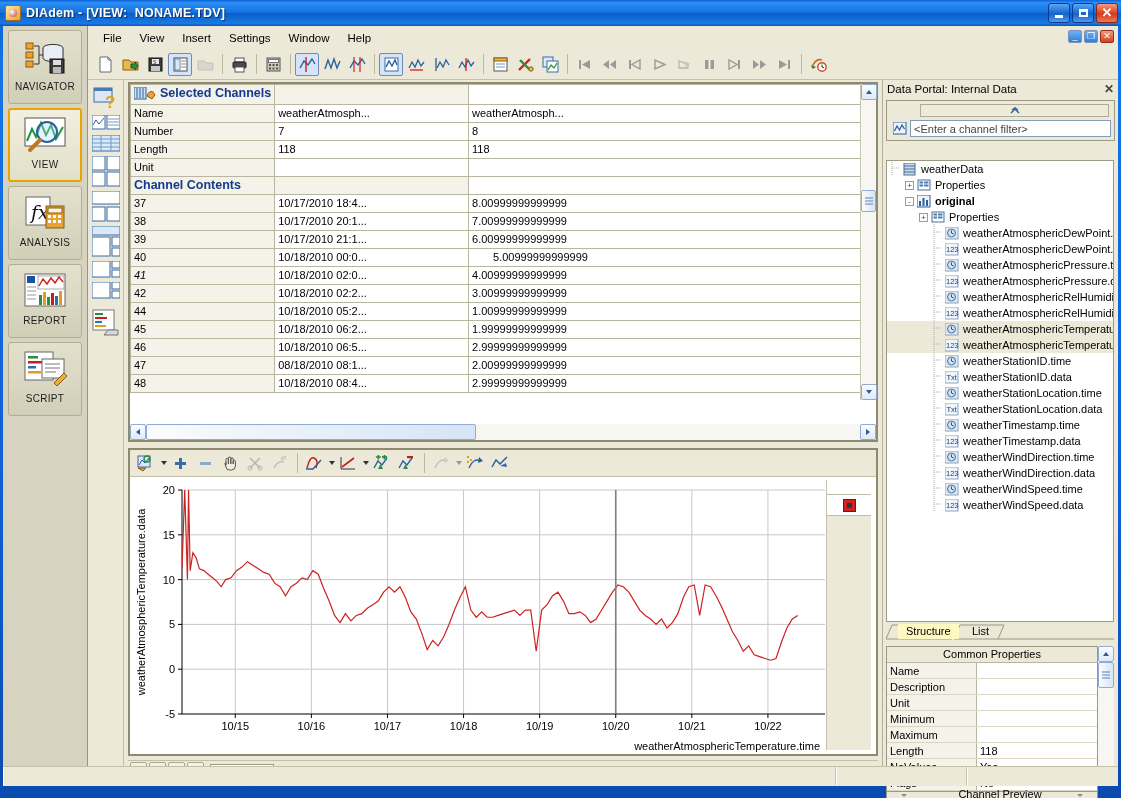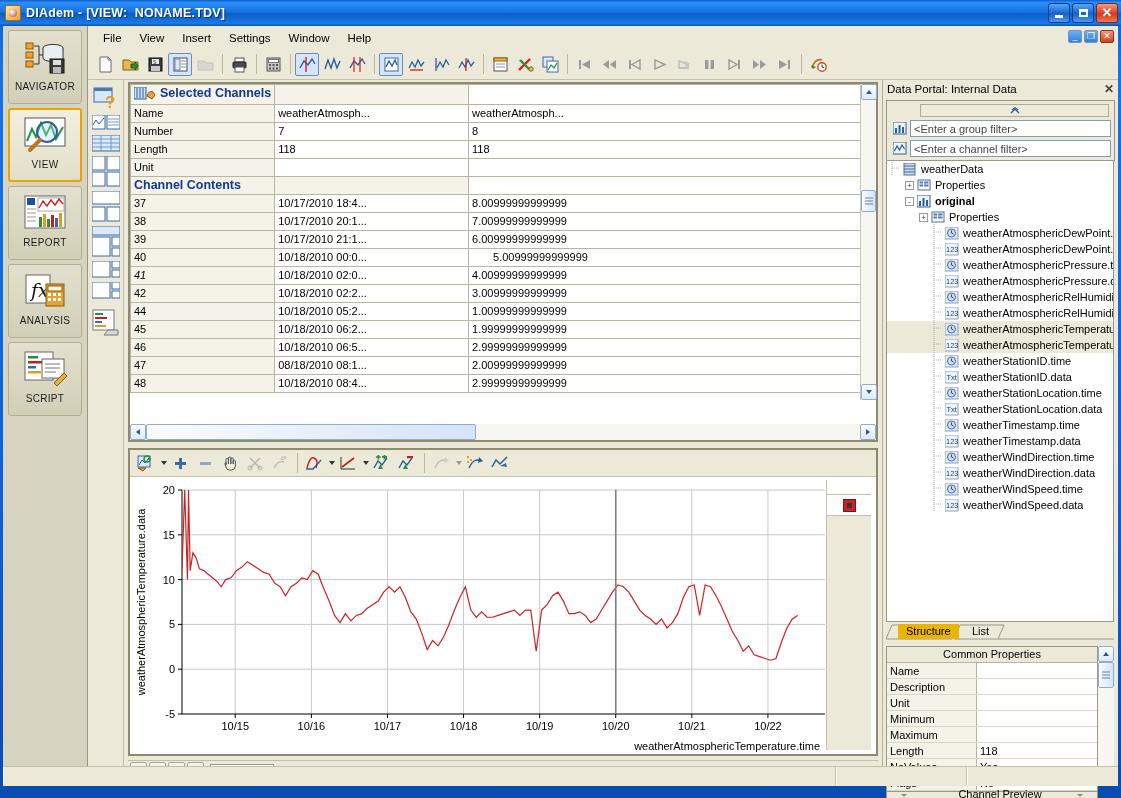--- a/index.html
+++ b/index.html
@@ -134,21 +134,21 @@
   .tree{position:absolute;left:3px;top:80px;width:228px;height:462px;background:#fff;
      border:1px solid #9b9884;box-sizing:border-box;overflow:hidden;}
   .tnode{display:flex;align-items:center;height:16px;font-size:11px;white-space:nowrap;}
   .expander{width:9px;height:9px;border:1px solid #9a9a9a;background:#fff;font-size:8px;line-height:7px;
      text-align:center;color:#333;box-sizing:border-box;margin-right:3px;flex:none;font-family:"Liberation Sans",sans-serif;}
   .tico{width:14px;height:13px;margin-right:4px;flex:none;}
   .tnode.sel{background:#ece9d8;}
 
   .tabsrow{position:absolute;left:3px;top:544px;width:228px;height:16px;}
   .ptab{position:absolute;top:0;height:15px;font-size:11px;padding:0 8px;line-height:15px;}
-  .ptab.on{background:#eab308;}
+  .ptab.on{background:#fef9c3;}
 
   .proppanel{position:absolute;left:3px;top:566px;width:228px;height:140px;}
   .propgrid{border:1px solid #9b9884;background:#fff;width:212px;box-sizing:border-box;}
   .proptitle{background:#ece9d8;text-align:center;font-size:11px;height:15px;line-height:15px;border-bottom:1px solid #b8b5a0;}
   .prow{display:flex;height:15px;border-bottom:1px solid #d9d6c6;font-size:11px;}
   .pk{width:90px;border-right:1px solid #b8b5a0;padding-left:3px;background:#f4f2e9;box-sizing:border-box;
       display:flex;align-items:center;}
   .pv{flex:1;padding-left:3px;display:flex;align-items:center;background:#fff;}
   .previewbox{position:absolute;left:3px;top:708px;width:228px;height:46px;}
   .previewtitle{text-align:center;font-size:11px;}
@@ -206,20 +206,40 @@
       <div class="railbtn sel">
         <div class="railicon">
           <svg width="46" height="40" viewBox="0 0 46 40">
             <rect x="3" y="3" width="40" height="28" fill="#fff" stroke="#555"></rect>
             <polyline points="5,26 10,14 14,22 19,8 24,20 29,10 34,24 41,12" fill="none" stroke="#1a9a3a" stroke-width="2"></polyline>
             <circle cx="25" cy="17" r="10" fill="rgba(180,220,255,.35)" stroke="#2b5f9e" stroke-width="2"></circle>
             <path d="M18 25 L8 35" stroke="#c07820" stroke-width="4" stroke-linecap="round"></path>
           </svg>
         </div>
         <div class="lbl">VIEW</div>
+      </div>
+
+      <div class="railbtn">
+        <div class="railicon">
+          <svg width="46" height="40" viewBox="0 0 46 40">
+            <rect x="4" y="4" width="24" height="28" fill="#fff" stroke="#666"></rect>
+            <text x="9" y="26" font-family="DejaVu Serif, serif" font-size="19" font-style="italic" fill="#111">fx</text>
+            <rect x="24" y="13" width="18" height="22" fill="#e7a233" stroke="#8a5a10"></rect>
+            <rect x="26" y="15" width="14" height="5" fill="#fdf6e0" stroke="#8a5a10"></rect>
+            <g fill="#fff">
+              <rect x="26" y="22" width="3" height="3"></rect>
+                <rect x="31" y="22" width="3" height="3"></rect>
+                <rect x="36" y="22" width="3" height="3"></rect>
+              <rect x="26" y="27" width="3" height="3"></rect>
+                <rect x="31" y="27" width="3" height="3"></rect>
+                <rect x="36" y="27" width="3" height="3"></rect>
+            </g>
+          </svg>
+        </div>
+        <div class="lbl">ANALYSIS</div>
       </div>
 
       <div class="railbtn">
         <div class="railicon">
           <svg width="46" height="40" viewBox="0 0 46 40">
             <rect x="3" y="3" width="40" height="32" fill="#fff" stroke="#666"></rect>
             <polygon points="5,5 13,5 13,12 5,12" fill="#1c4fa0"></polygon>
             <g stroke="#999" stroke-width="1">
               <line x1="5" y1="16" x2="14" y2="16"></line>
                 <line x1="5" y1="20" x2="14" y2="20"></line>
@@ -232,40 +252,20 @@
               <rect x="17" y="24" width="3" height="10" fill="#2a8f3c"></rect>
                 <rect x="21" y="21" width="3" height="13" fill="#e09b20"></rect>
               <rect x="25" y="26" width="3" height="8" fill="#2a8f3c"></rect>
                 <rect x="29" y="22" width="3" height="12" fill="#c02020"></rect>
               <rect x="33" y="25" width="3" height="9" fill="#2a6fb0"></rect>
                 <rect x="37" y="20" width="3" height="14" fill="#e09b20"></rect>
             </g>
           </svg>
         </div>
         <div class="lbl">REPORT</div>
-      </div>
-
-      <div class="railbtn">
-        <div class="railicon">
-          <svg width="46" height="40" viewBox="0 0 46 40">
-            <rect x="4" y="4" width="24" height="28" fill="#fff" stroke="#666"></rect>
-            <text x="9" y="26" font-family="DejaVu Serif, serif" font-size="19" font-style="italic" fill="#111">fx</text>
-            <rect x="24" y="13" width="18" height="22" fill="#e7a233" stroke="#8a5a10"></rect>
-            <rect x="26" y="15" width="14" height="5" fill="#fdf6e0" stroke="#8a5a10"></rect>
-            <g fill="#fff">
-              <rect x="26" y="22" width="3" height="3"></rect>
-                <rect x="31" y="22" width="3" height="3"></rect>
-                <rect x="36" y="22" width="3" height="3"></rect>
-              <rect x="26" y="27" width="3" height="3"></rect>
-                <rect x="31" y="27" width="3" height="3"></rect>
-                <rect x="36" y="27" width="3" height="3"></rect>
-            </g>
-          </svg>
-        </div>
-        <div class="lbl">ANALYSIS</div>
       </div>
 
       <div class="railbtn">
         <div class="railicon">
           <svg width="46" height="40" viewBox="0 0 46 40">
             <rect x="3" y="3" width="28" height="28" fill="#fff" stroke="#666"></rect>
             <g>
                 <rect x="6" y="7" width="10" height="2.5" fill="#2a8f3c"></rect>
                 <rect x="6" y="12" width="14" height="2.5" fill="#c02020"></rect>
                <rect x="6" y="17" width="8" height="2.5" fill="#2a6fb0"></rect>
@@ -926,33 +926,20 @@
         <span style="color:#444;font-size:12px;font-weight:bold;cursor:pointer;">✕</span>
       </div>
 
       <div class="filterbox">
         <div class="collapsebar">
           <svg width="10" height="8" viewBox="0 0 10 8">
             <polyline points="1,6 5,2 9,6" fill="none" stroke="#2b5f9e" stroke-width="1.4"></polyline>
             <polyline points="2,3 5,0.6 8,3" fill="none" stroke="#2b5f9e" stroke-width="1.2"></polyline>
           </svg>
         </div>
-        <div class="frow">
-          <span style="width:20px;display:flex;justify-content:center;">
-            <svg width="14" height="13" viewBox="0 0 14 13">
-                <rect x="0" y="0" width="13" height="12" fill="#eef4fb" stroke="#2b5f9e"></rect>
-                <g fill="#2b5f9e">
-                  <rect x="2" y="6" width="2" height="5"></rect>
-                  <rect x="5.5" y="3" width="2" height="8"></rect>
-                  <rect x="9" y="5" width="2" height="6"></rect>
-                </g>
-              </svg>
-          </span>
-          <span class="finput">&lt;Enter a group filter&gt;</span>
-        </div>
         <div class="frow" style="margin-bottom:0">
           <span style="width:20px;display:flex;justify-content:center;">
             <svg width="14" height="13" viewBox="0 0 14 13">
                 <rect x="0" y="0" width="13" height="12" fill="#eef4fb" stroke="#2b5f9e"></rect>
                 <polyline points="1.5,9 4,4 6.5,8 9,3 11.5,7" fill="none" stroke="#2b5f9e" stroke-width="1.3"></polyline>
               </svg>
           </span>
           <span class="finput">&lt;Enter a channel filter&gt;</span>
         </div>
       </div>

